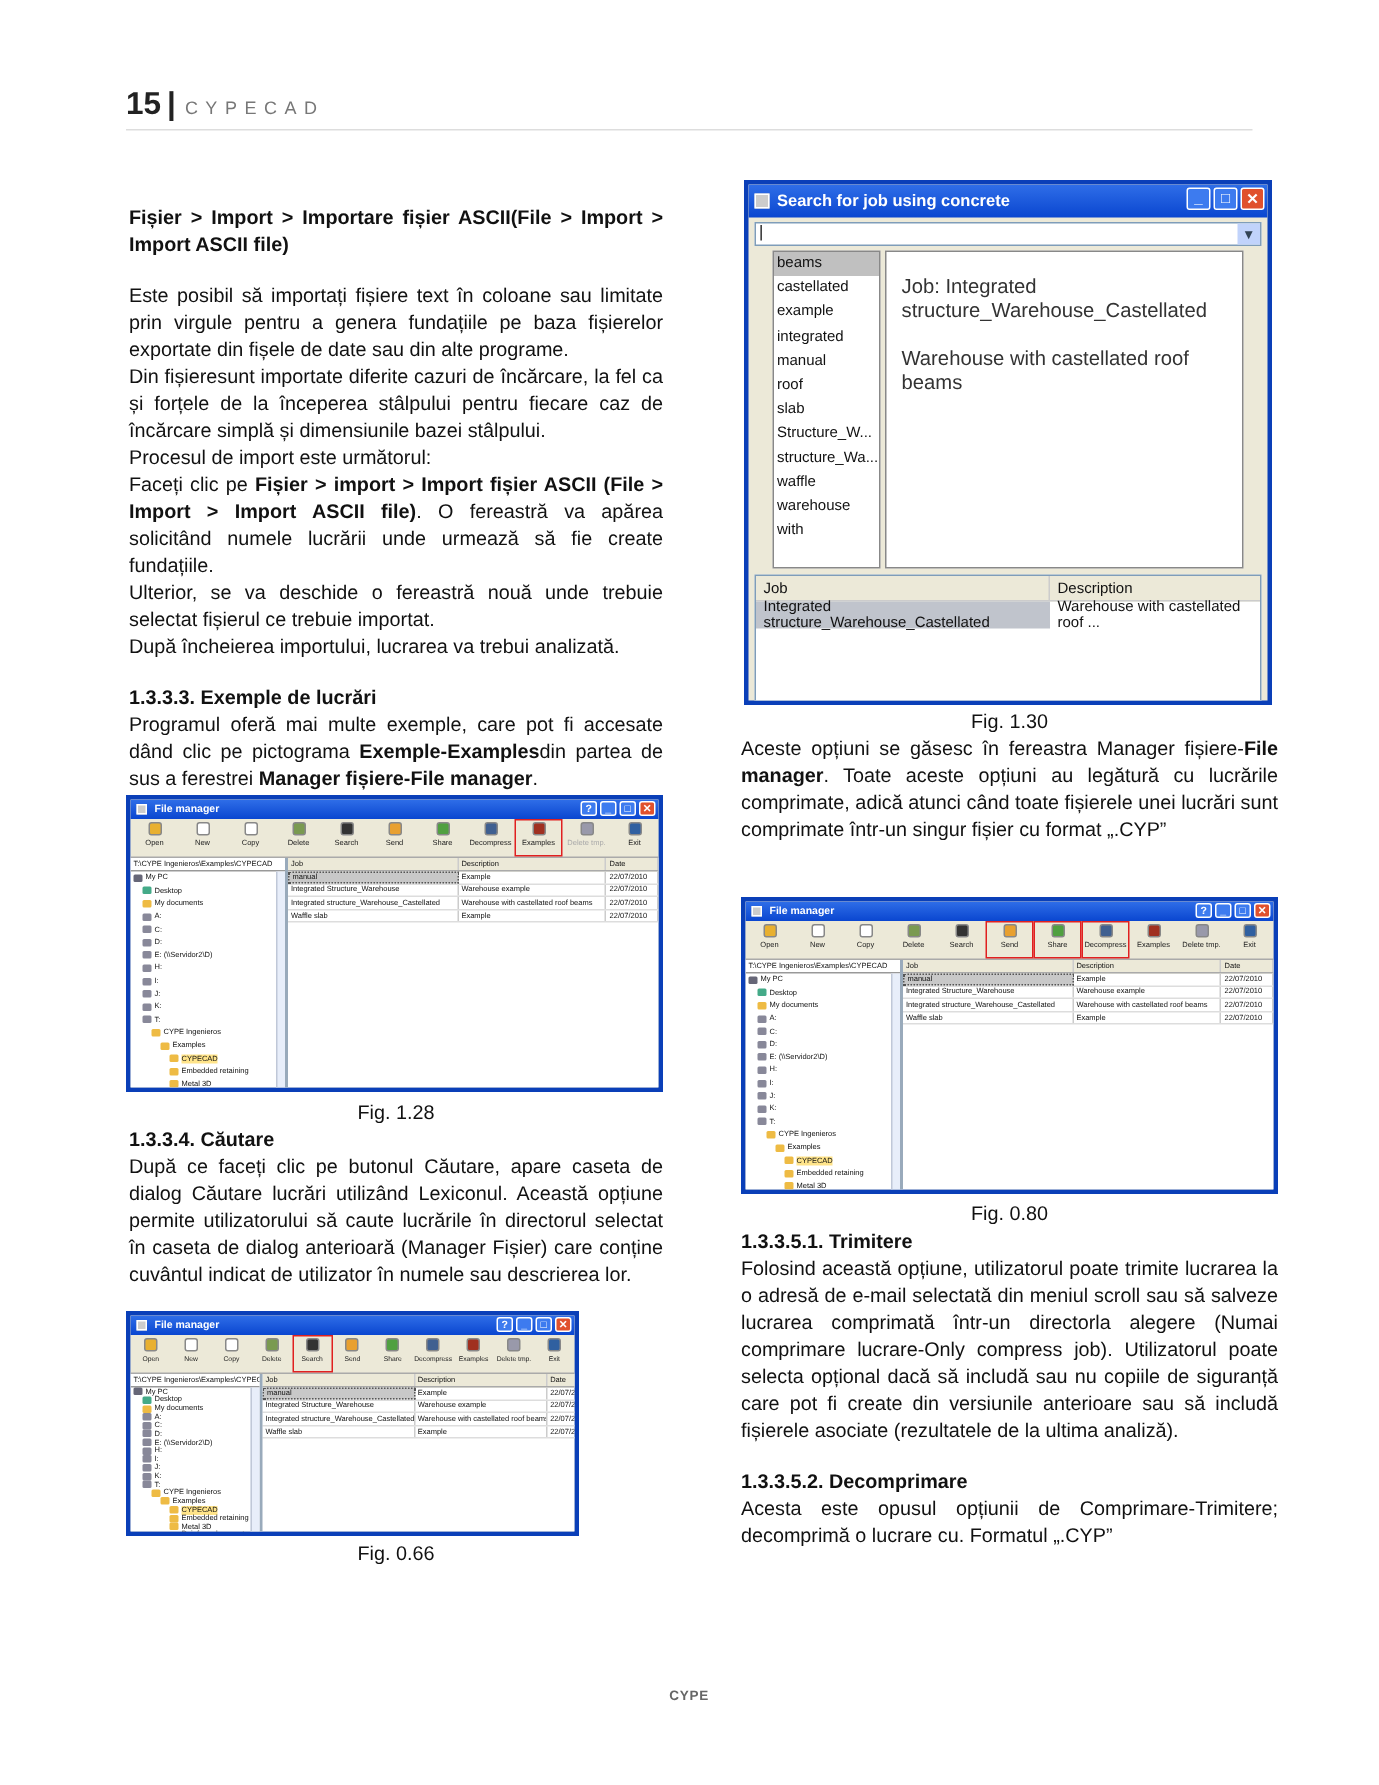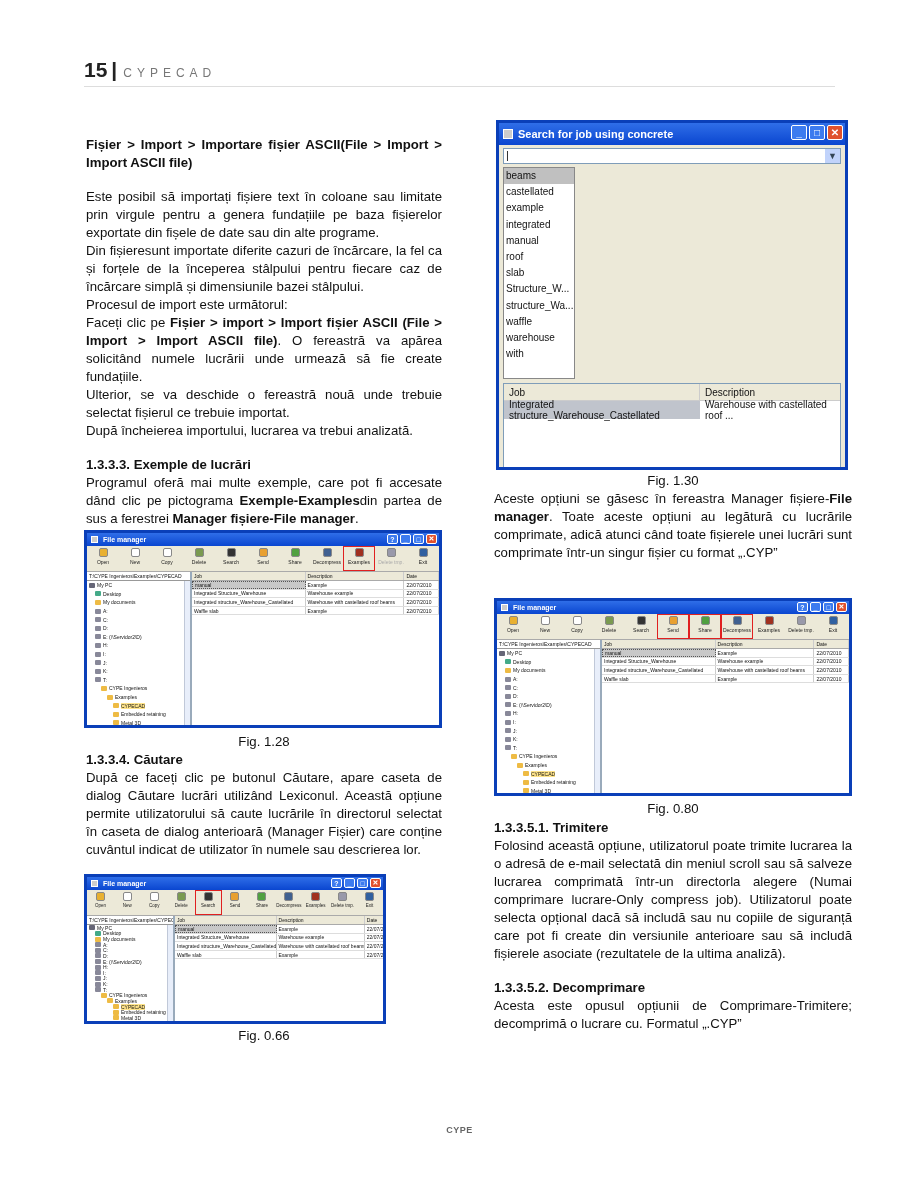--- a/index.html
+++ b/index.html
@@ -39,21 +39,21 @@
 .grid{flex:1;font-size:5px}
 .grow{display:flex;height:8.6px;align-items:center;border-bottom:1px solid #ddd}
 .ghead{background:#ece9d8;border-bottom:1px solid #aaa;height:9px}
 .gc{padding-left:2px;white-space:nowrap;overflow:hidden;border-right:1px solid #ccc;height:100%;display:flex;align-items:center}
 .gsel .gc:first-child{background:#c8c8c8;border:1px dotted #555}
 
 
 .th .tb{height:22px;font-size:11px}
 .combo{margin:3px 4px;height:16px;background:#fff;border:1px solid #7f9db9;position:relative;font-size:11px;padding-left:2px}
 .combo .dd{position:absolute;right:0;top:0;width:15px;height:14px;background:#c1d3fb;color:#345;font-size:9px;display:flex;align-items:center;justify-content:center}
-.thmid{display:flex;margin:0 4px;height:212px}
+.thmid{display:flex;margin:0 16px;height:212px}
 .words{width:72px;background:#fff;border:1px solid #888;font-size:10px;margin-right:3px}
 .word{height:16.2px;line-height:16.2px;padding-left:2px;white-space:nowrap;overflow:hidden}
 .word.sel{background:#c0c0c0}
 .detail{flex:1;background:#fff;border:1px solid #888;padding:15px 10px;font-size:13.5px;line-height:16px;color:#333}
 .thtable{margin:4px 4px;height:85px;background:#fff;border:1px solid #7f9db9;font-size:10px}
 .thhead{display:flex;background:#ece9d8;height:17px;border-bottom:1px solid #ccc}
 .thhead div,.throw div{padding-left:5px;display:flex;align-items:center}
 .throw{display:flex;height:18px}
 </style>
 </head>
@@ -435,20 +435,25 @@
         <div class="word">integrated</div>
         <div class="word">manual</div>
         <div class="word">roof</div>
         <div class="word">slab</div>
         <div class="word">Structure_W...</div>
         <div class="word">structure_Wa...</div>
         <div class="word">waffle</div>
         <div class="word">warehouse</div>
         <div class="word">with</div>
       </div>
+    <div class="detail">
+      <div>Job: Integrated structure_Warehouse_Castellated</div>
+      <div style="height:16px"></div>
+      <div>Warehouse with castellated roof beams</div>
+    </div>
   </div>
   <div class="thtable">
     <div class="thhead">
       <div style="width:196px;border-right:1px solid #ccc">Job</div>
       <div style="flex:1">Description</div>
     </div>
     <div class="throw">
       <div style="width:196px;background:#c0c4cc">Integrated structure_Warehouse_Castellated</div>
       <div style="flex:1">Warehouse with castellated roof ...</div>
     </div>

